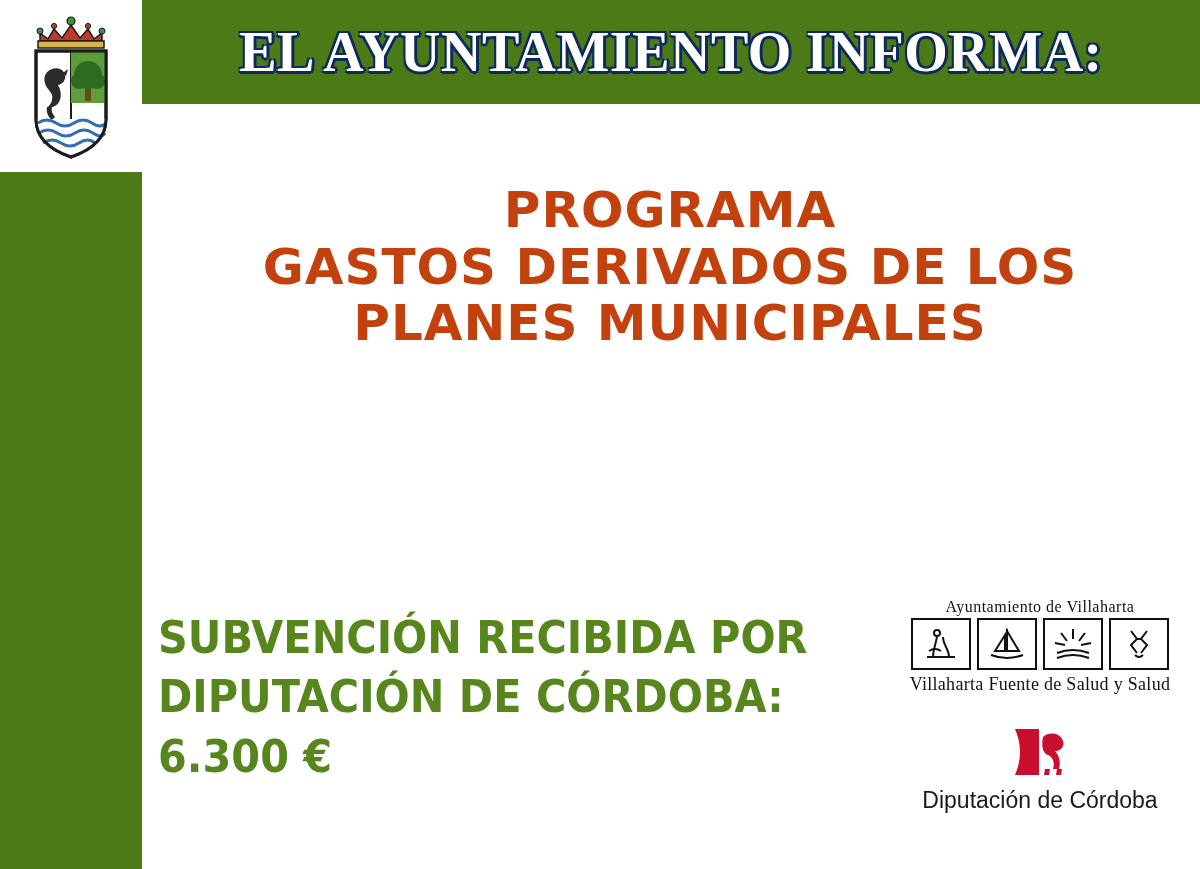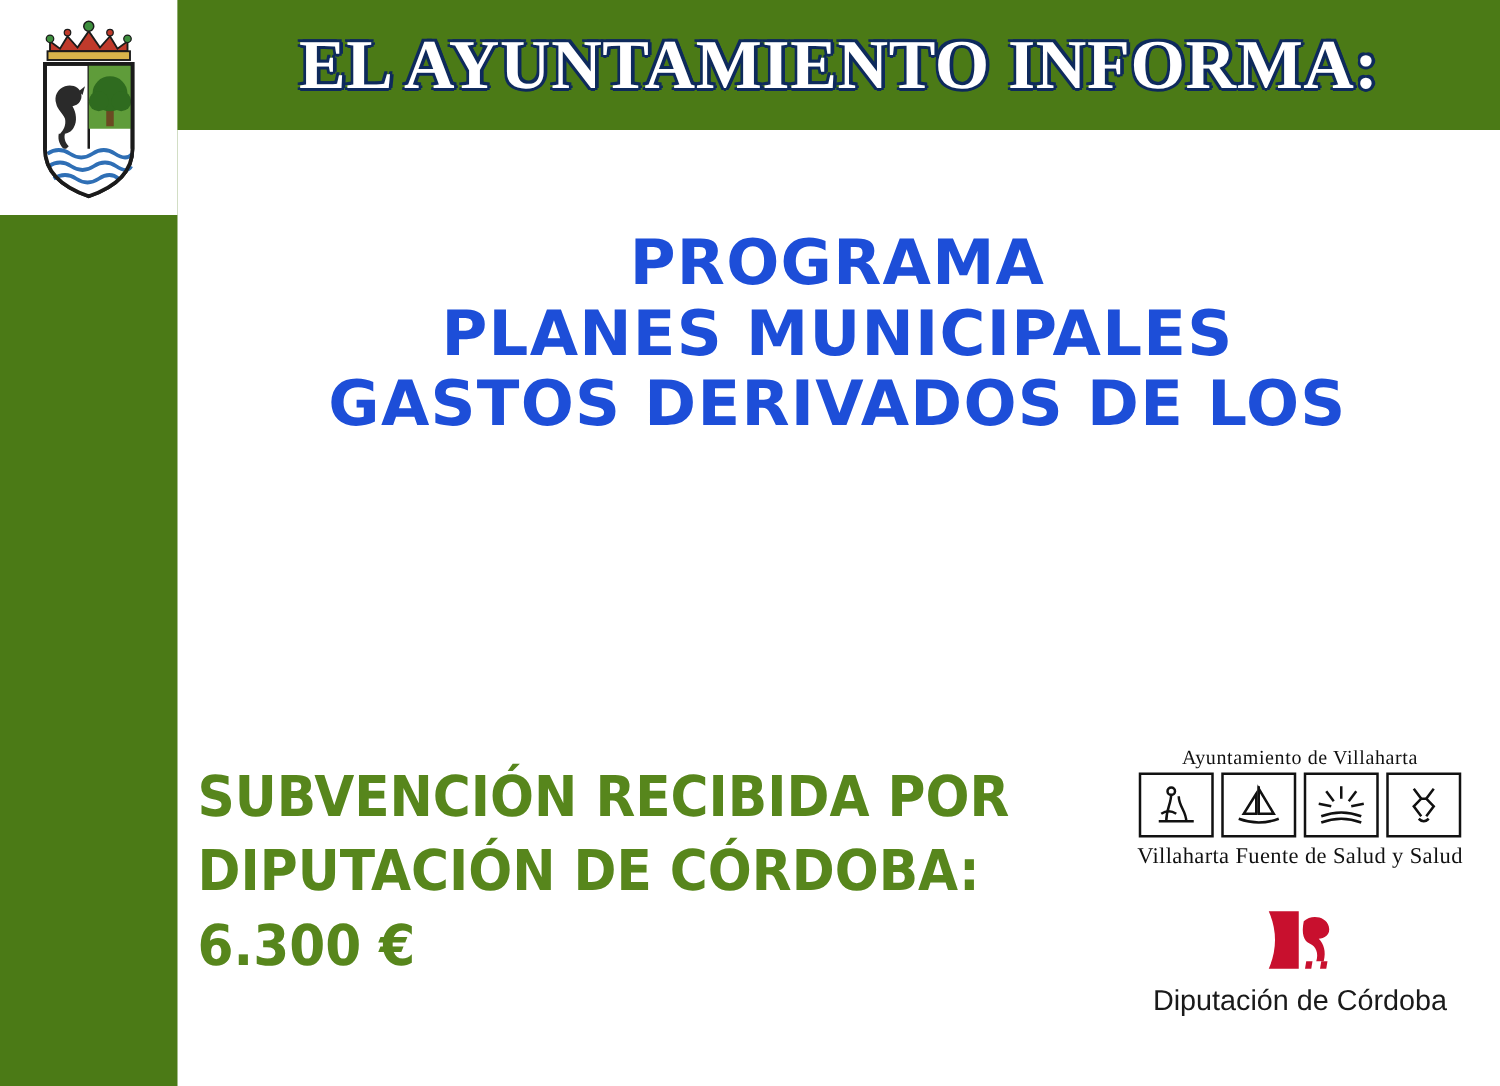--- a/index.html
+++ b/index.html
@@ -75,21 +75,21 @@
     position: absolute;
     left: 150px;
     top: 182px;
     width: 1040px;
     text-align: center;
     font-family: "DejaVu Sans", sans-serif;
     font-weight: bold;
     font-size: 50px;
     line-height: 1.13;
     letter-spacing: 1px;
-    color: #1d4ed8;
+    color: #c2410c;
   }
   .main-title .ln { display: block; white-space: nowrap; }
 
   
   .subsidy {
     position: absolute;
     left: 158px;
     top: 608px;
     width: 740px;
     font-family: "DejaVu Sans", sans-serif;
@@ -209,22 +209,22 @@
     <path d="M14 40 L84 40 L84 108 Q84 134 49 146 Q14 134 14 108 Z" fill="none" stroke="#1b1b1b" stroke-width="3"></path>
   </svg>
 </div>
 
 <div class="header-bar">
   <div class="header-title">EL AYUNTAMIENTO INFORMA:</div>
 </div>
 
 <div class="main-title">
   <span class="ln">PROGRAMA</span>
+  <span class="ln">GASTOS DERIVADOS DE LOS</span>
   <span class="ln">PLANES MUNICIPALES</span>
-  <span class="ln">GASTOS DERIVADOS DE LOS</span>
 </div>
 
 <div class="subsidy">
   <span class="ln">SUBVENCIÓN RECIBIDA POR</span>
   <span class="ln">DIPUTACIÓN DE CÓRDOBA:</span>
   <span class="ln">6.300 €</span>
 </div>
 
 <div class="logos">
 

